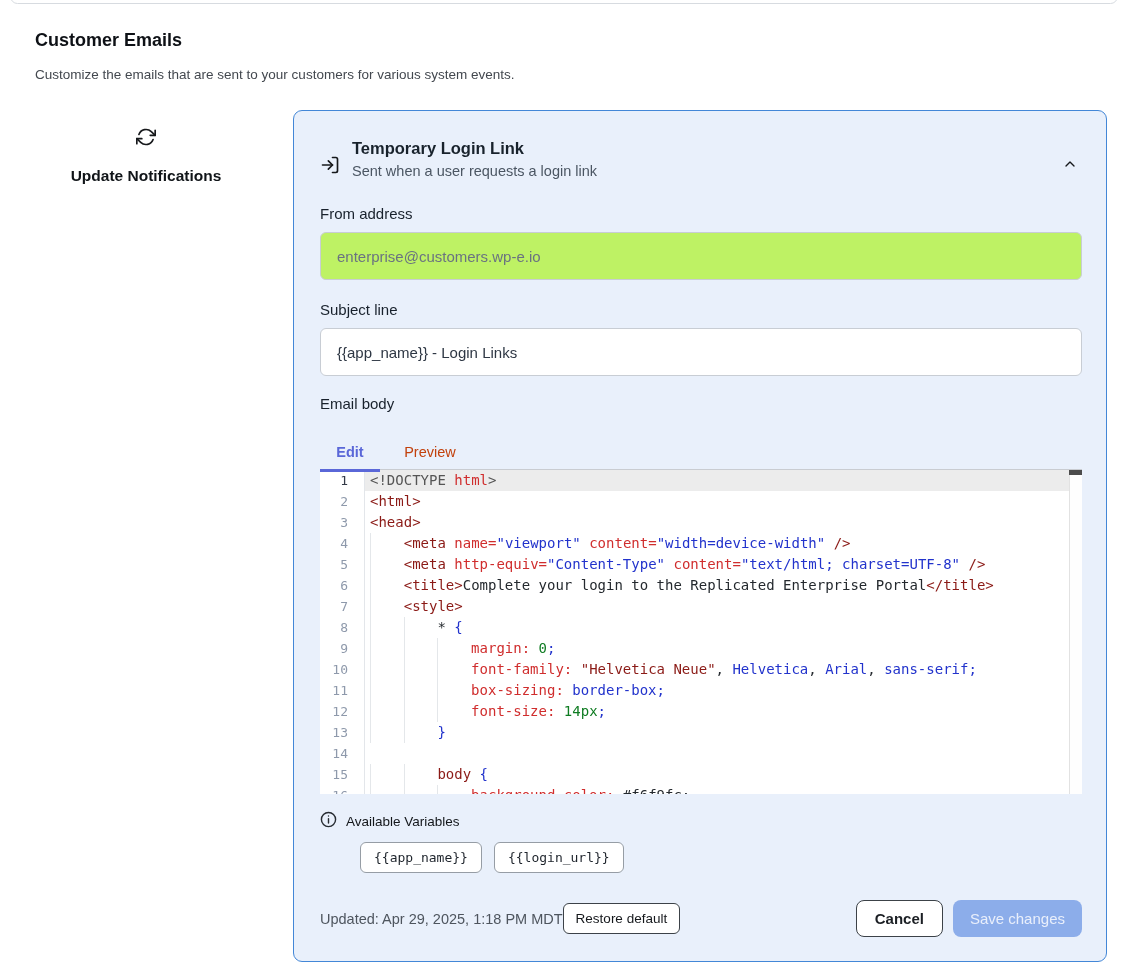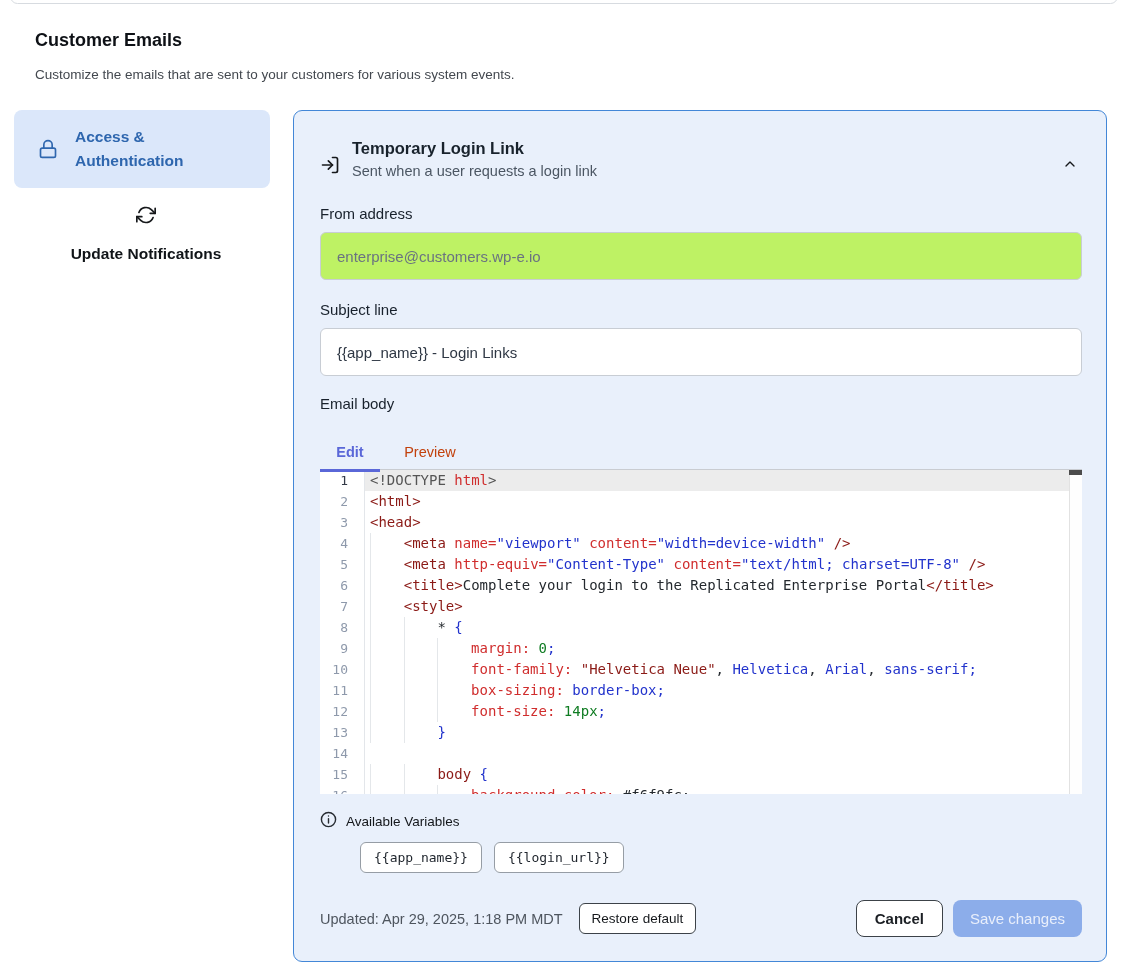--- a/index.html
+++ b/index.html
@@ -82,46 +82,37 @@
   .vars-label { font-size:13.5px; color:#13161a; }
   .chips { display:flex; gap:12px; margin-top:10px;padding-left:40px; }
   .chip { height:31px; display:flex; align-items:center; padding:0 13px;
     font-family:"DejaVu Sans Mono", monospace; font-size:13px; color:#1d232b;
     background:#fff; border:1px solid #969da5; border-radius:6px; cursor:pointer; }
 
   
   .panel-footer { display:flex; align-items:center; margin-top:27px; }
   .updated { font-size:14.5px; color:#4e555e; }
   .btn { font-family:"Liberation Sans", sans-serif; cursor:pointer; }
-  .btn-restore { margin-left:16px; height:31px; padding:0 12px; font-size:13.5px; color:#15181c;
+  .btn-restore { height:31px; padding:0 12px; font-size:13.5px; color:#15181c;
     background:#fff; border:1px solid #3c4248; border-radius:6px; }
   .footer-right { margin-left:auto; display:flex; gap:10px; }
   .btn-cancel { height:37px; padding:0 18px; font-size:15px; color:#1b1f24;
     background:#fff; border:1px solid #3c4248; border-radius:8px;font-weight:bold; }
   .btn-save { height:37px; padding:0 17px; font-size:15px; color:#e9effb;
     background:#8cadea; border:none; border-radius:8px; cursor:default; }
 </style>
 </head>
 <body>
 
 <div class="top-edge"></div>
 
 <div class="page-title">Customer Emails</div>
 <div class="page-subtitle">Customize the emails that are sent to your customers for various system events.</div>
 
 <nav class="sidebar">
-    <div class="side-item active">
-      <span style="display: flex;">
-        <svg width="20" height="20" viewBox="0 0 24 24" fill="none" stroke="#2e66ae" stroke-width="2" stroke-linecap="round" stroke-linejoin="round">
-          <rect x="3" y="11" width="18" height="11" rx="2"></rect>
-          <path d="M7 11V7a5 5 0 0 1 10 0v4"></path>
-        </svg>
-      </span>
-      <span class="lbl" style="max-width: 130px;">Access &amp; Authentication</span>
-    </div>
     <div class="side-item">
       <span style="display: flex;">
         <svg width="20" height="20" viewBox="0 0 24 24" fill="none" stroke="#16181b" stroke-width="2" stroke-linecap="round" stroke-linejoin="round">
           <polyline points="23 4 23 10 17 10"></polyline>
           <polyline points="1 20 1 14 7 14"></polyline>
           <path d="M3.51 9a9 9 0 0 1 14.85-3.36L23 10M1 14l4.64 4.36A9 9 0 0 0 20.49 15"></path>
         </svg>
       </span>
       <span class="lbl">Update Notifications</span>
     </div>

